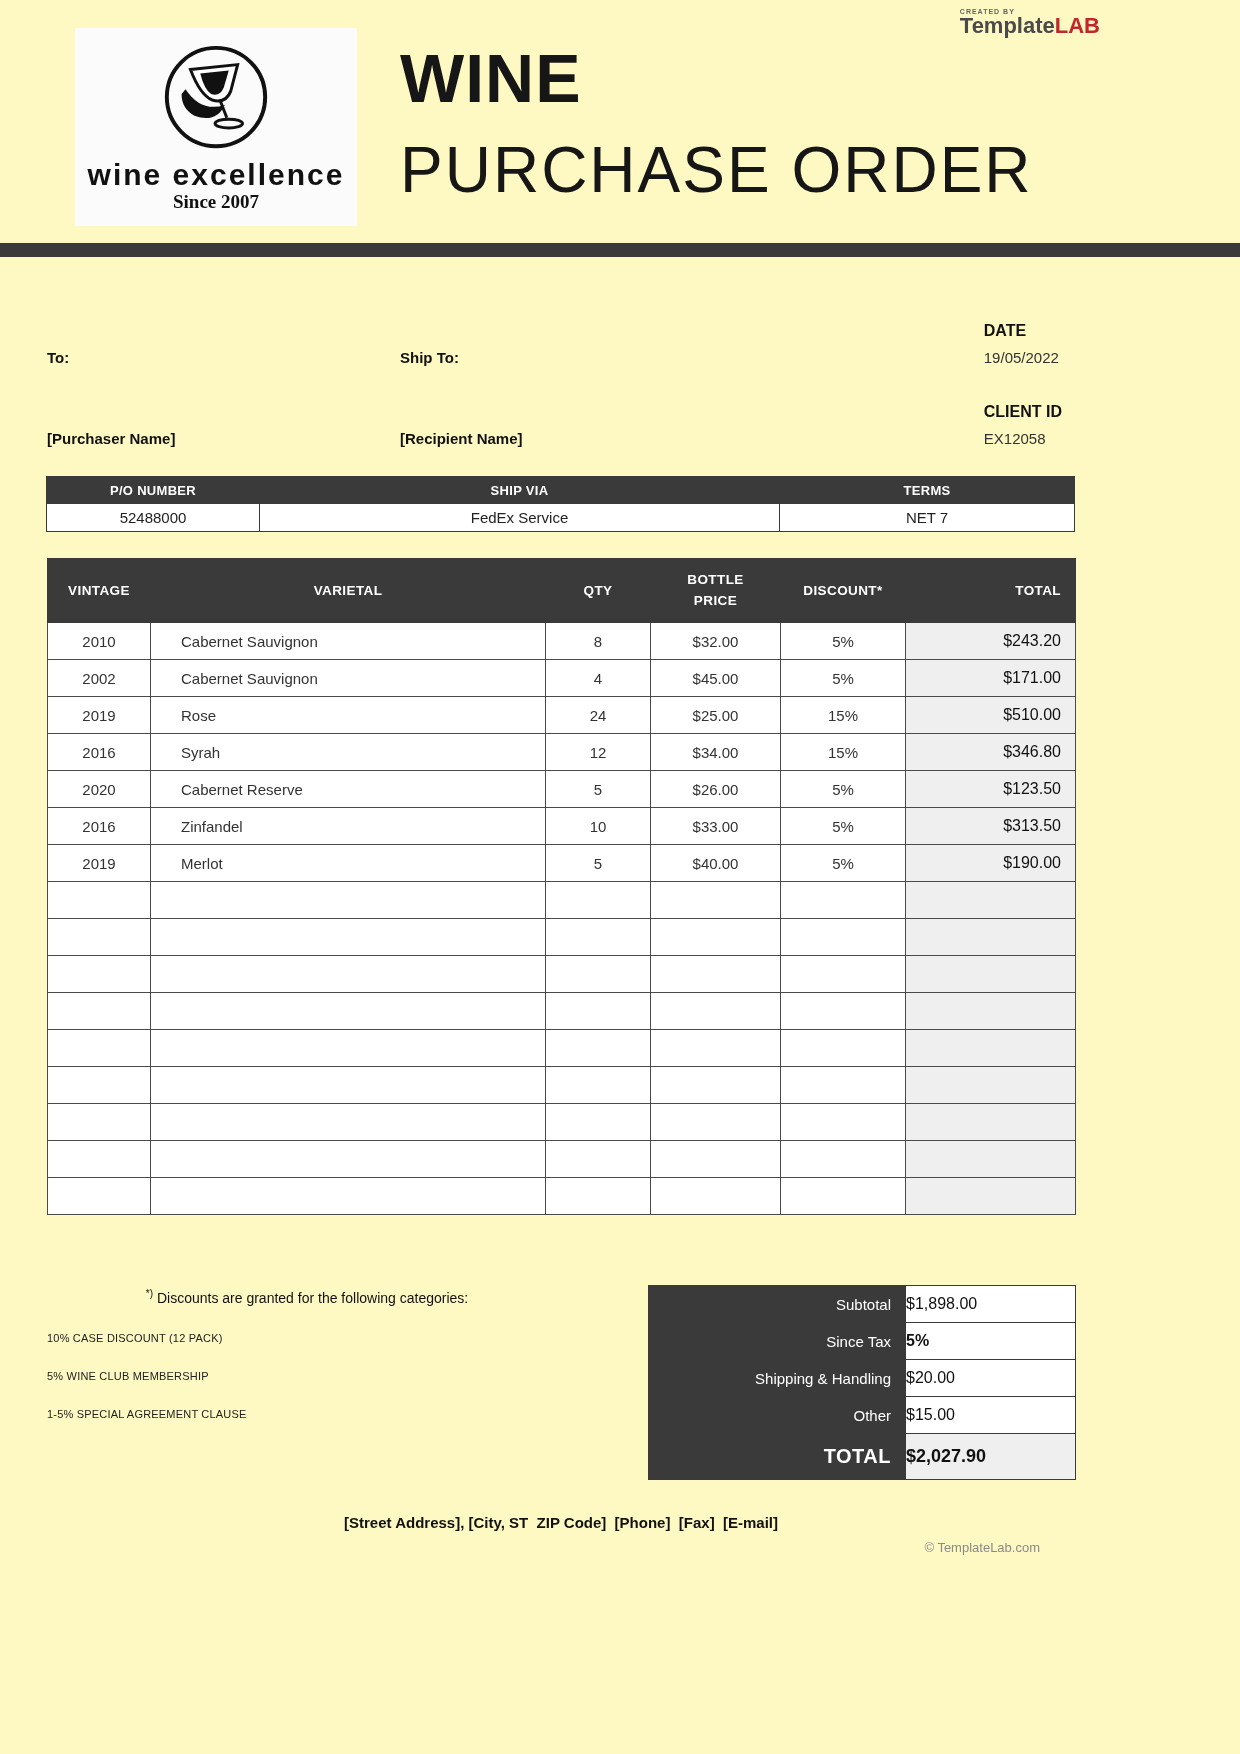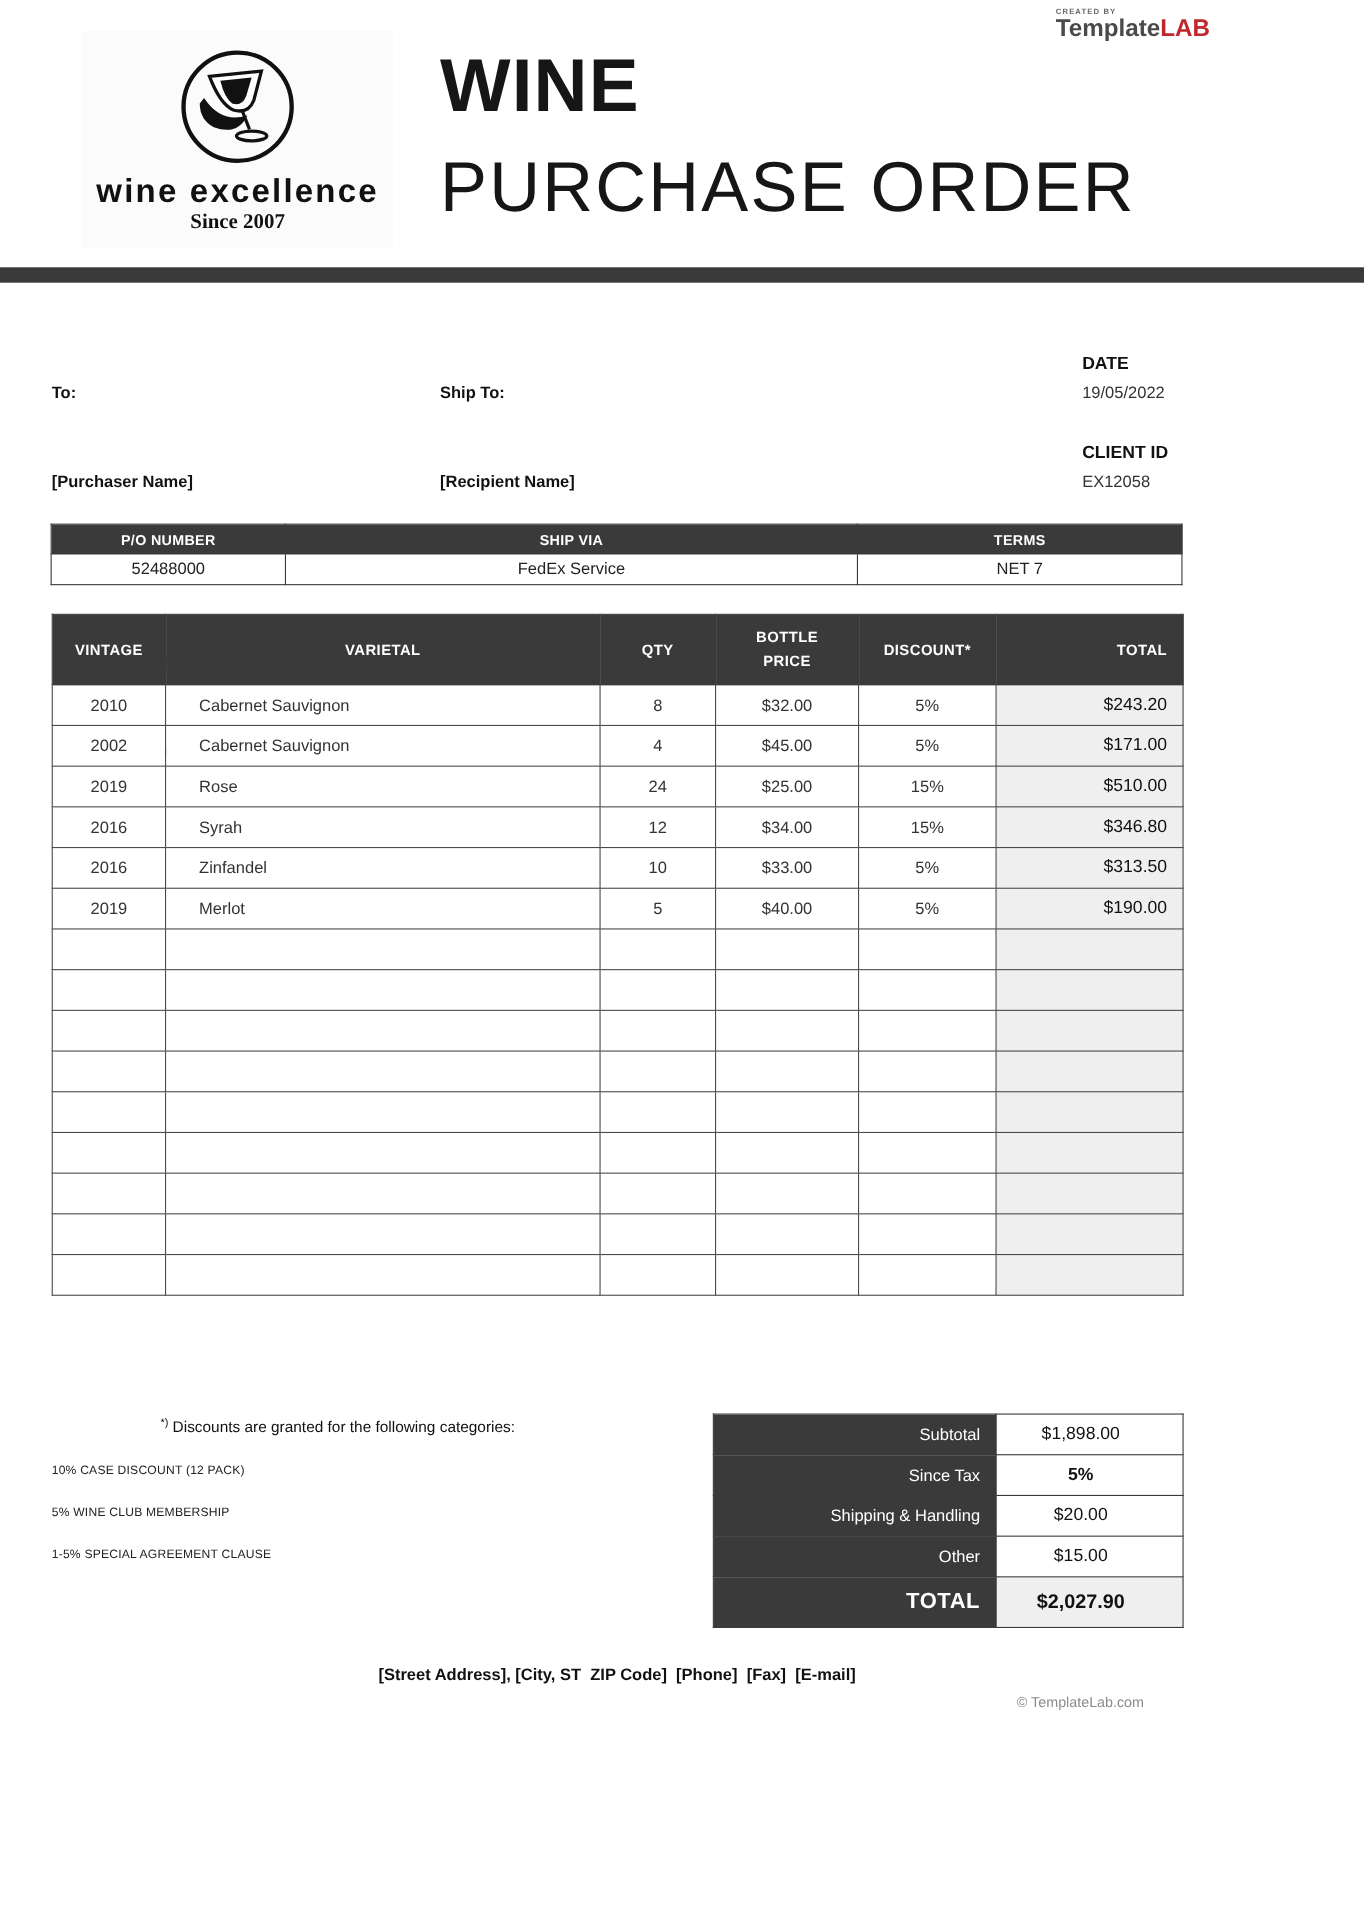--- a/index.html
+++ b/index.html
@@ -1,20 +1,20 @@
 <!DOCTYPE html>
 <html><head>
 <meta charset="utf-8">
 <title>Wine Purchase Order</title>
 <style>
   * { margin:0; padding:0; box-sizing:border-box; }
   html,body { background:#e8e8e8; }
   .page {
     position:relative; width:1240px; height:1754px; margin:0 auto;
-    background:#ffffff; font-family:"Liberation Sans", sans-serif; color:#1a1a1a;
+    background:#fef9c3; font-family:"Liberation Sans", sans-serif; color:#1a1a1a;
     overflow:hidden;
   }
 
   
   .creator { position:absolute; top:8px; right:140px; text-align:left; }
   .creator-small { font-size:7px; letter-spacing:1px; color:#666; font-weight:700; }
   .creator-name { font-size:22px; font-weight:700; color:#4a4a4b; line-height:1; }
   .creator-lab { color:#c0272d; }
 
   .logo-block {
@@ -76,21 +76,21 @@
   .note-line { font-size:11px; color:#222; margin-top:26px; letter-spacing:.2px; font-weight:400; }
 
   
   .summary { position:absolute; left:648px; top:1285px; width:427px; }
   .summary td { height:37px; }
   .summary .lbl {
     background:#3a3a3a; color:#fff; text-align:right; padding-right:14px;
     border:1px solid #3a3a3a; font-size:15px; font-weight:400;
   }
   .summary .val {
-    border:1px solid #3a3a3a; text-align:center; padding-right:16px;
+    border:1px solid #3a3a3a; text-align:left; padding-right:16px;
     font-size:16px; color:#111; background:#fff;
   }
   .summary tr.bold-val .val { font-weight:700; }
   .summary tr.total-row td { height:46px; }
   .summary tr.total-row .lbl { font-size:20px; font-weight:700; letter-spacing:.5px; }
   .summary tr.total-row .val { font-size:18px; font-weight:700; background:#efefef; }
 
   
   .footer-address {
     position:absolute; left:47px; top:1514px; width:1028px; text-align:center;
@@ -222,20 +222,28 @@
       </tr>
       <tr>
         <td class="c">2016</td>
         <td class="l">Syrah</td>
         <td class="c">12</td>
         <td class="c">$34.00</td>
         <td class="c">15%</td>
         <td class="r total-cell">$346.80</td>
       </tr>
       <tr>
+        <td class="c">2020</td>
+        <td class="l">Cabernet Reserve</td>
+        <td class="c">5</td>
+        <td class="c">$26.00</td>
+        <td class="c">5%</td>
+        <td class="r total-cell">$123.50</td>
+      </tr>
+      <tr>
         <td class="c">2016</td>
         <td class="l">Zinfandel</td>
         <td class="c">10</td>
         <td class="c">$33.00</td>
         <td class="c">5%</td>
         <td class="r total-cell">$313.50</td>
       </tr>
       <tr>
         <td class="c">2019</td>
         <td class="l">Merlot</td>

